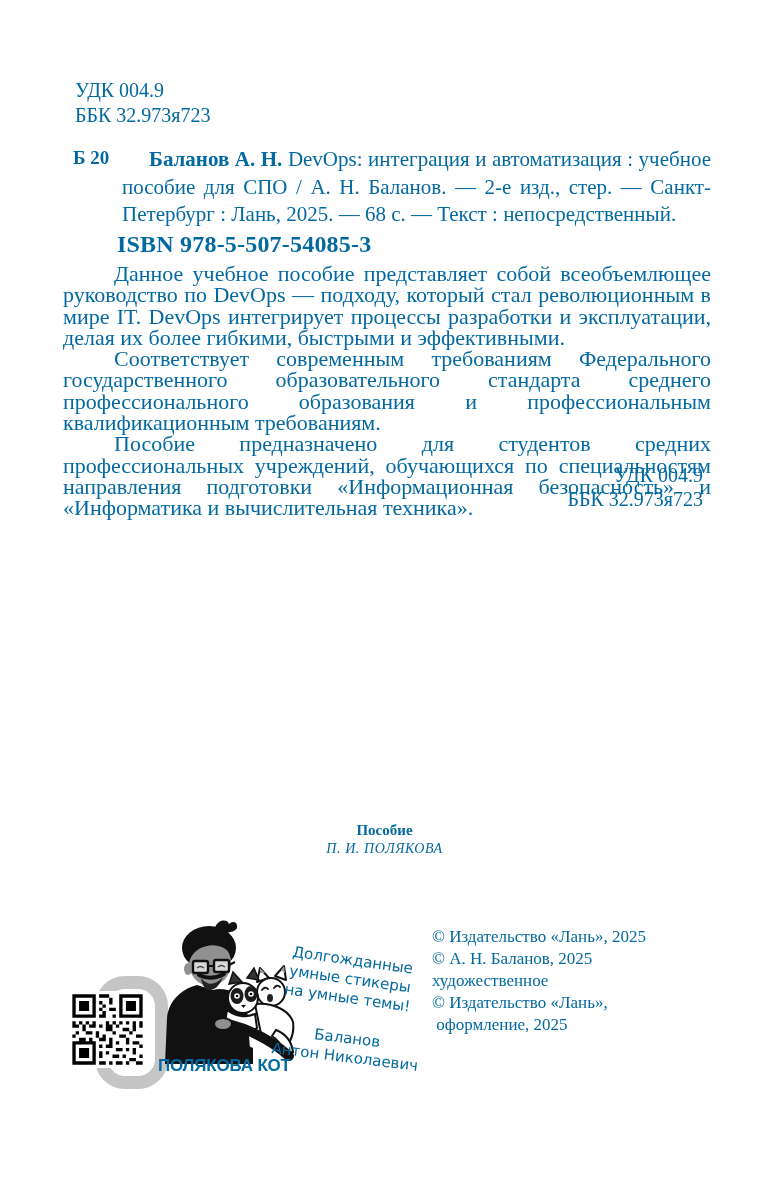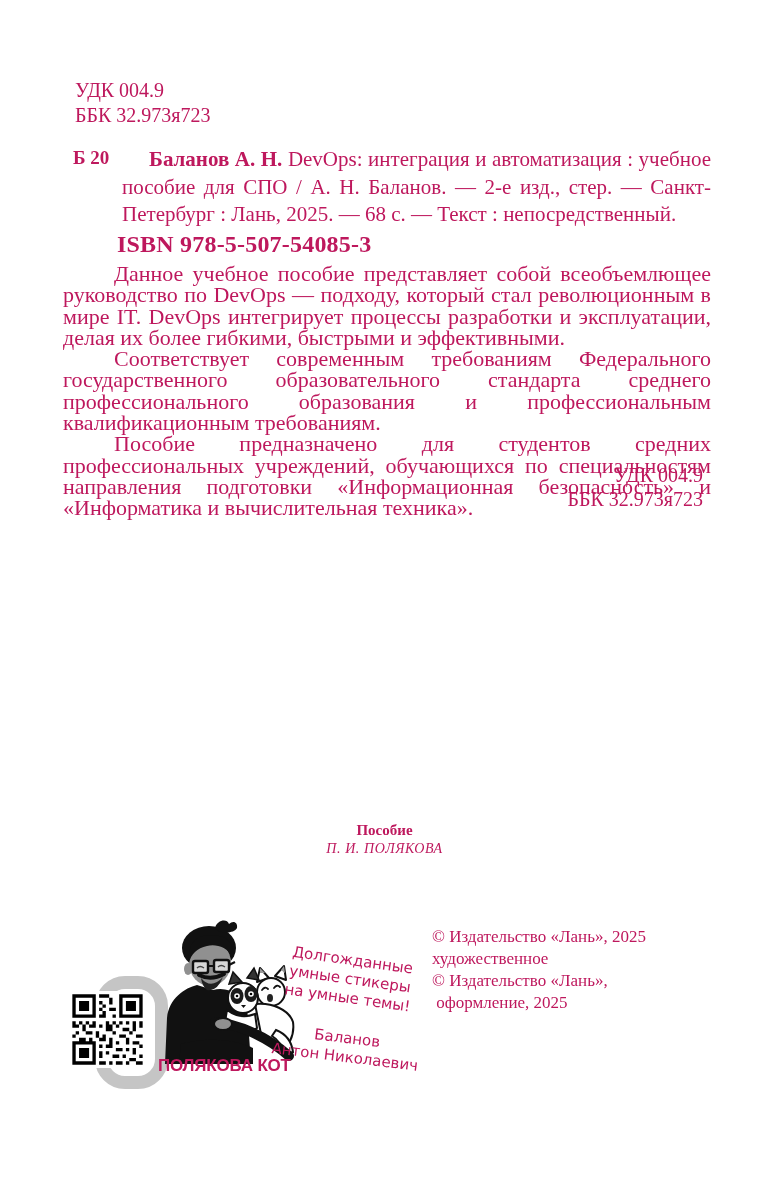--- a/index.html
+++ b/index.html
@@ -4,21 +4,21 @@
 <style>
   * { margin: 0; padding: 0; box-sizing: border-box; }
   html, body { background: #888; }
   .page {
     position: relative;
     width: 769px;
     height: 1182px;
     margin: 0 auto;
     background: #ffffff;
     font-family: "Liberation Serif", serif;
-    color: #be185d;
+    color: #0369a1;
     overflow: hidden;
     padding-left: 37px;
   }
 
   
   .udk-top {
     position: absolute;
     left: 75px; top: 78px;
     font-size: 20px; line-height: 25px;
   }
@@ -239,18 +239,19 @@
     <div>на умные темы!</div>
   </div>
 
   <div class="sig">
     <div>Баланов</div>
     <div>Антон Николаевич</div>
   </div>
 
   <div class="copyrights">
     <div class="copyright-line">© Издательство «Лань», 2025</div>
+    <div class="copyright-line">© А. Н. Баланов, 2025</div>
     <div class="copyright-line">художественное</div>
     <div class="copyright-line">© Издательство «Лань»,</div>
     <div class="copyright-line"> оформление, 2025</div>
   </div>
 
 </div>
 
 </body></html>

